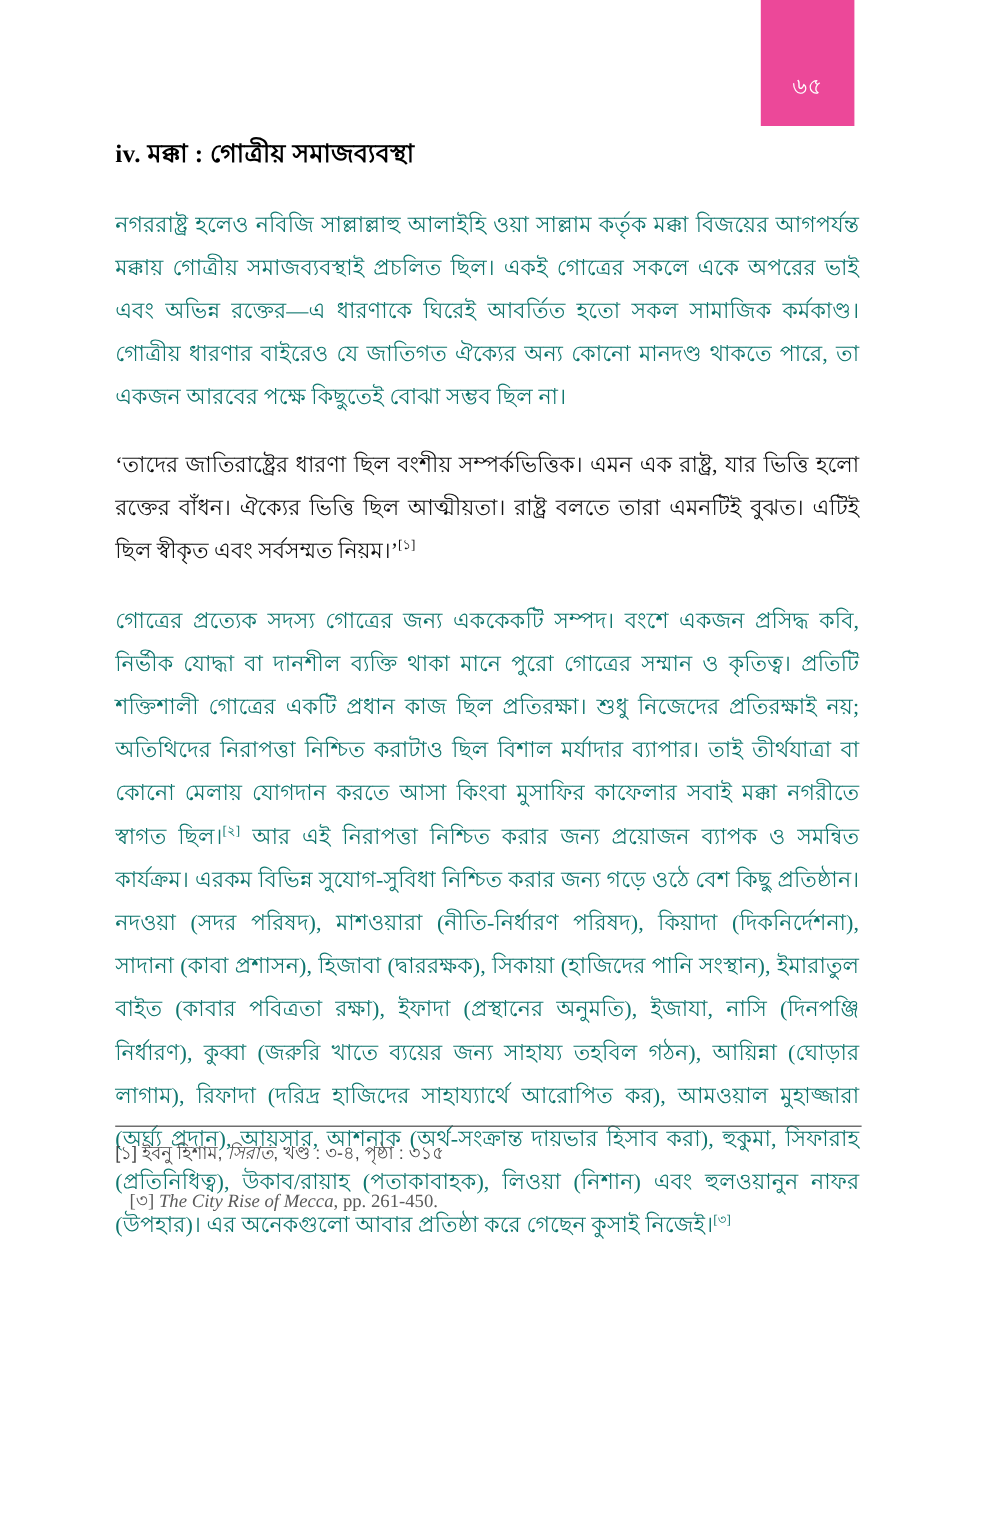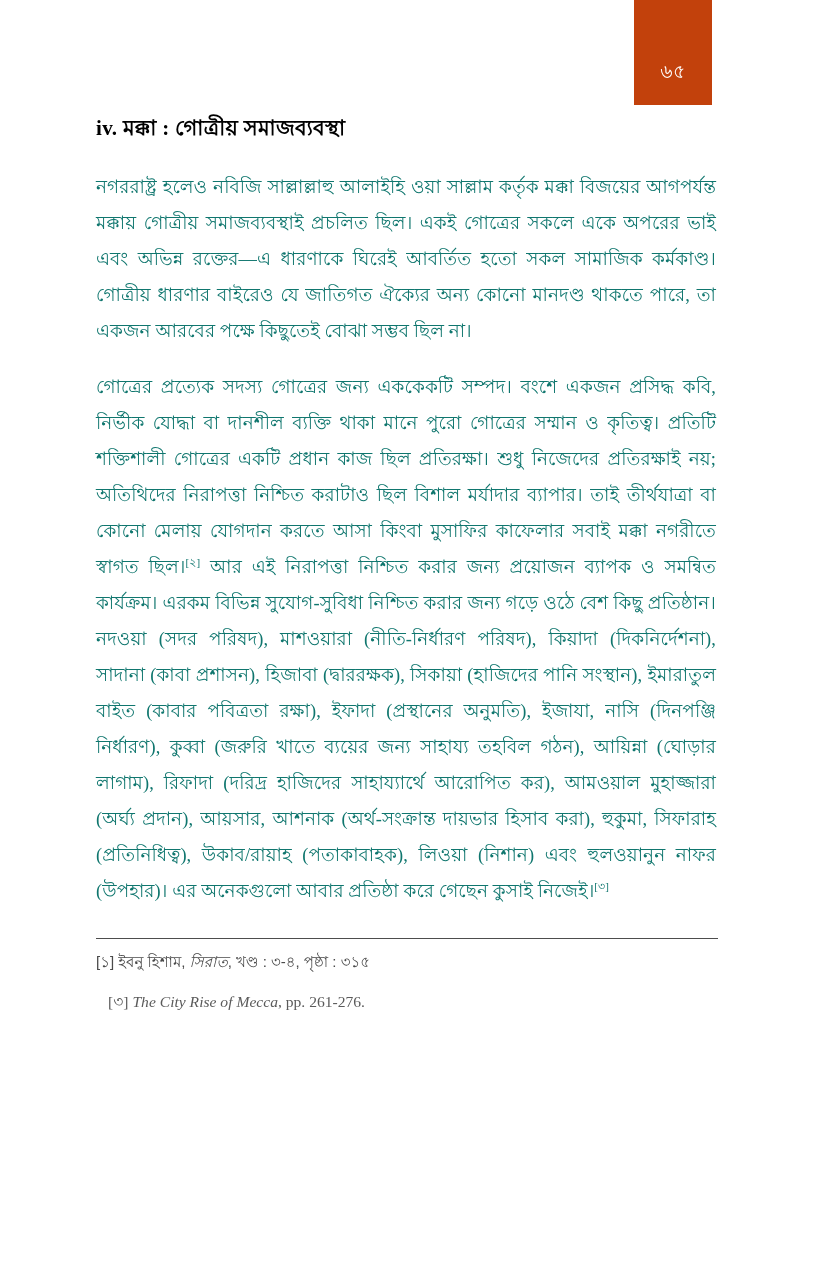--- a/index.html
+++ b/index.html
@@ -20,21 +20,21 @@
     box-sizing: border-box;
   }
 
   
   .page-number-block {
     position: absolute;
     top: 0;
     left: 634px;
     width: 78px;
     height: 105px;
-    background: #c2410c;
+    background: #ec4899;
   }
   .page-number {
     position: absolute;
     left: 0;
     right: 0;
     bottom: 16px;
     text-align: center;
     color: #ffffff;
     font-family: "Liberation Sans", "DejaVu Sans", sans-serif;
     font-size: 19px;
@@ -127,29 +127,30 @@
   <div class="page-number-block">
     <div class="page-number">৬৫</div>
   </div>
 
   <div class="content">
 
     <h2 class="section-heading">iv. মক্কা : গোত্রীয় সমাজব্যবস্থা</h2>
 
     <p class="body-par">নগররাষ্ট্র হলেও নবিজি সাল্লাল্লাহু আলাইহি ওয়া সাল্লাম কর্তৃক মক্কা বিজয়ের আগপর্যন্ত মক্কায় গোত্রীয় সমাজব্যবস্থাই প্রচলিত ছিল। একই গোত্রের সকলে একে অপরের ভাই এবং অভিন্ন রক্তের—এ ধারণাকে ঘিরেই আবর্তিত হতো সকল সামাজিক কর্মকাণ্ড। গোত্রীয় ধারণার বাইরেও যে জাতিগত ঐক্যের অন্য কোনো মানদণ্ড থাকতে পারে, তা একজন আরবের পক্ষে কিছুতেই বোঝা সম্ভব ছিল না।</p>
 
+    <p class="quote-par"><span>‘তাদের জাতিরাষ্ট্রের ধারণা ছিল বংশীয় সম্পর্কভিত্তিক। এমন এক রাষ্ট্র, যার ভিত্তি হলো রক্তের বাঁধন। ঐক্যের ভিত্তি ছিল আত্মীয়তা। রাষ্ট্র বলতে তারা এমনটিই বুঝত। এটিই ছিল স্বীকৃত এবং সর্বসম্মত নিয়ম।’</span><sup class="fn-ref">[১]</sup></p>
 
     <p class="body-par"><span>গোত্রের প্রত্যেক সদস্য গোত্রের জন্য এককেকটি সম্পদ। বংশে একজন প্রসিদ্ধ কবি, নির্ভীক যোদ্ধা বা দানশীল ব্যক্তি থাকা মানে পুরো গোত্রের সম্মান ও কৃতিত্ব। প্রতিটি শক্তিশালী গোত্রের একটি প্রধান কাজ ছিল প্রতিরক্ষা। শুধু নিজেদের প্রতিরক্ষাই নয়; অতিথিদের নিরাপত্তা নিশ্চিত করাটাও ছিল বিশাল মর্যাদার ব্যাপার। তাই তীর্থযাত্রা বা কোনো মেলায় যোগদান করতে আসা কিংবা মুসাফির কাফেলার সবাই মক্কা নগরীতে স্বাগত ছিল।</span><sup class="fn-ref">[২]</sup><span> আর এই নিরাপত্তা নিশ্চিত করার জন্য প্রয়োজন ব্যাপক ও সমন্বিত কার্যক্রম। এরকম বিভিন্ন সুযোগ-সুবিধা নিশ্চিত করার জন্য গড়ে ওঠে বেশ কিছু প্রতিষ্ঠান। নদওয়া (সদর পরিষদ), মাশওয়ারা (নীতি-নির্ধারণ পরিষদ), কিয়াদা (দিকনির্দেশনা), সাদানা (কাবা প্রশাসন), হিজাবা (দ্বাররক্ষক), সিকায়া (হাজিদের পানি সংস্থান), ইমারাতুল বাইত (কাবার পবিত্রতা রক্ষা), ইফাদা (প্রস্থানের অনুমতি), ইজাযা, নাসি (দিনপঞ্জি নির্ধারণ), কুব্বা (জরুরি খাতে ব্যয়ের জন্য সাহায্য তহবিল গঠন), আয়িন্না (ঘোড়ার লাগাম), রিফাদা (দরিদ্র হাজিদের সাহায্যার্থে আরোপিত কর), আমওয়াল মুহাজ্জারা (অর্ঘ্য প্রদান), আয়সার, আশনাক (অর্থ-সংক্রান্ত দায়ভার হিসাব করা), হুকুমা, সিফারাহ (প্রতিনিধিত্ব), উকাব/রায়াহ (পতাকাবাহক), লিওয়া (নিশান) এবং হুলওয়ানুন নাফর (উপহার)। এর অনেকগুলো আবার প্রতিষ্ঠা করে গেছেন কুসাই নিজেই।</span><sup class="fn-ref">[৩]</sup></p>
 
   </div>
 
   <div class="footnotes">
     <div class="fn-rule"></div>
 
 
     <div class="fn-item bn"><span class="fn-marker">[১]</span><span> ইবনু হিশাম, </span><em class="fn-italic">সিরাত</em><span>, খণ্ড : ৩-৪, পৃষ্ঠা : ৩১৫</span></div>
 
 
-    <div class="fn-item fn-indent"><span class="fn-marker">[৩]</span><span> </span><em class="fn-italic">The City Rise of Mecca</em><span>, pp. 261-276.</span></div>
+    <div class="fn-item fn-indent"><span class="fn-marker">[৩]</span><span> </span><em class="fn-italic">The City Rise of Mecca</em><span>, pp. 261-450.</span></div>
 
   </div>
 
 </div>
 
 </body></html>

